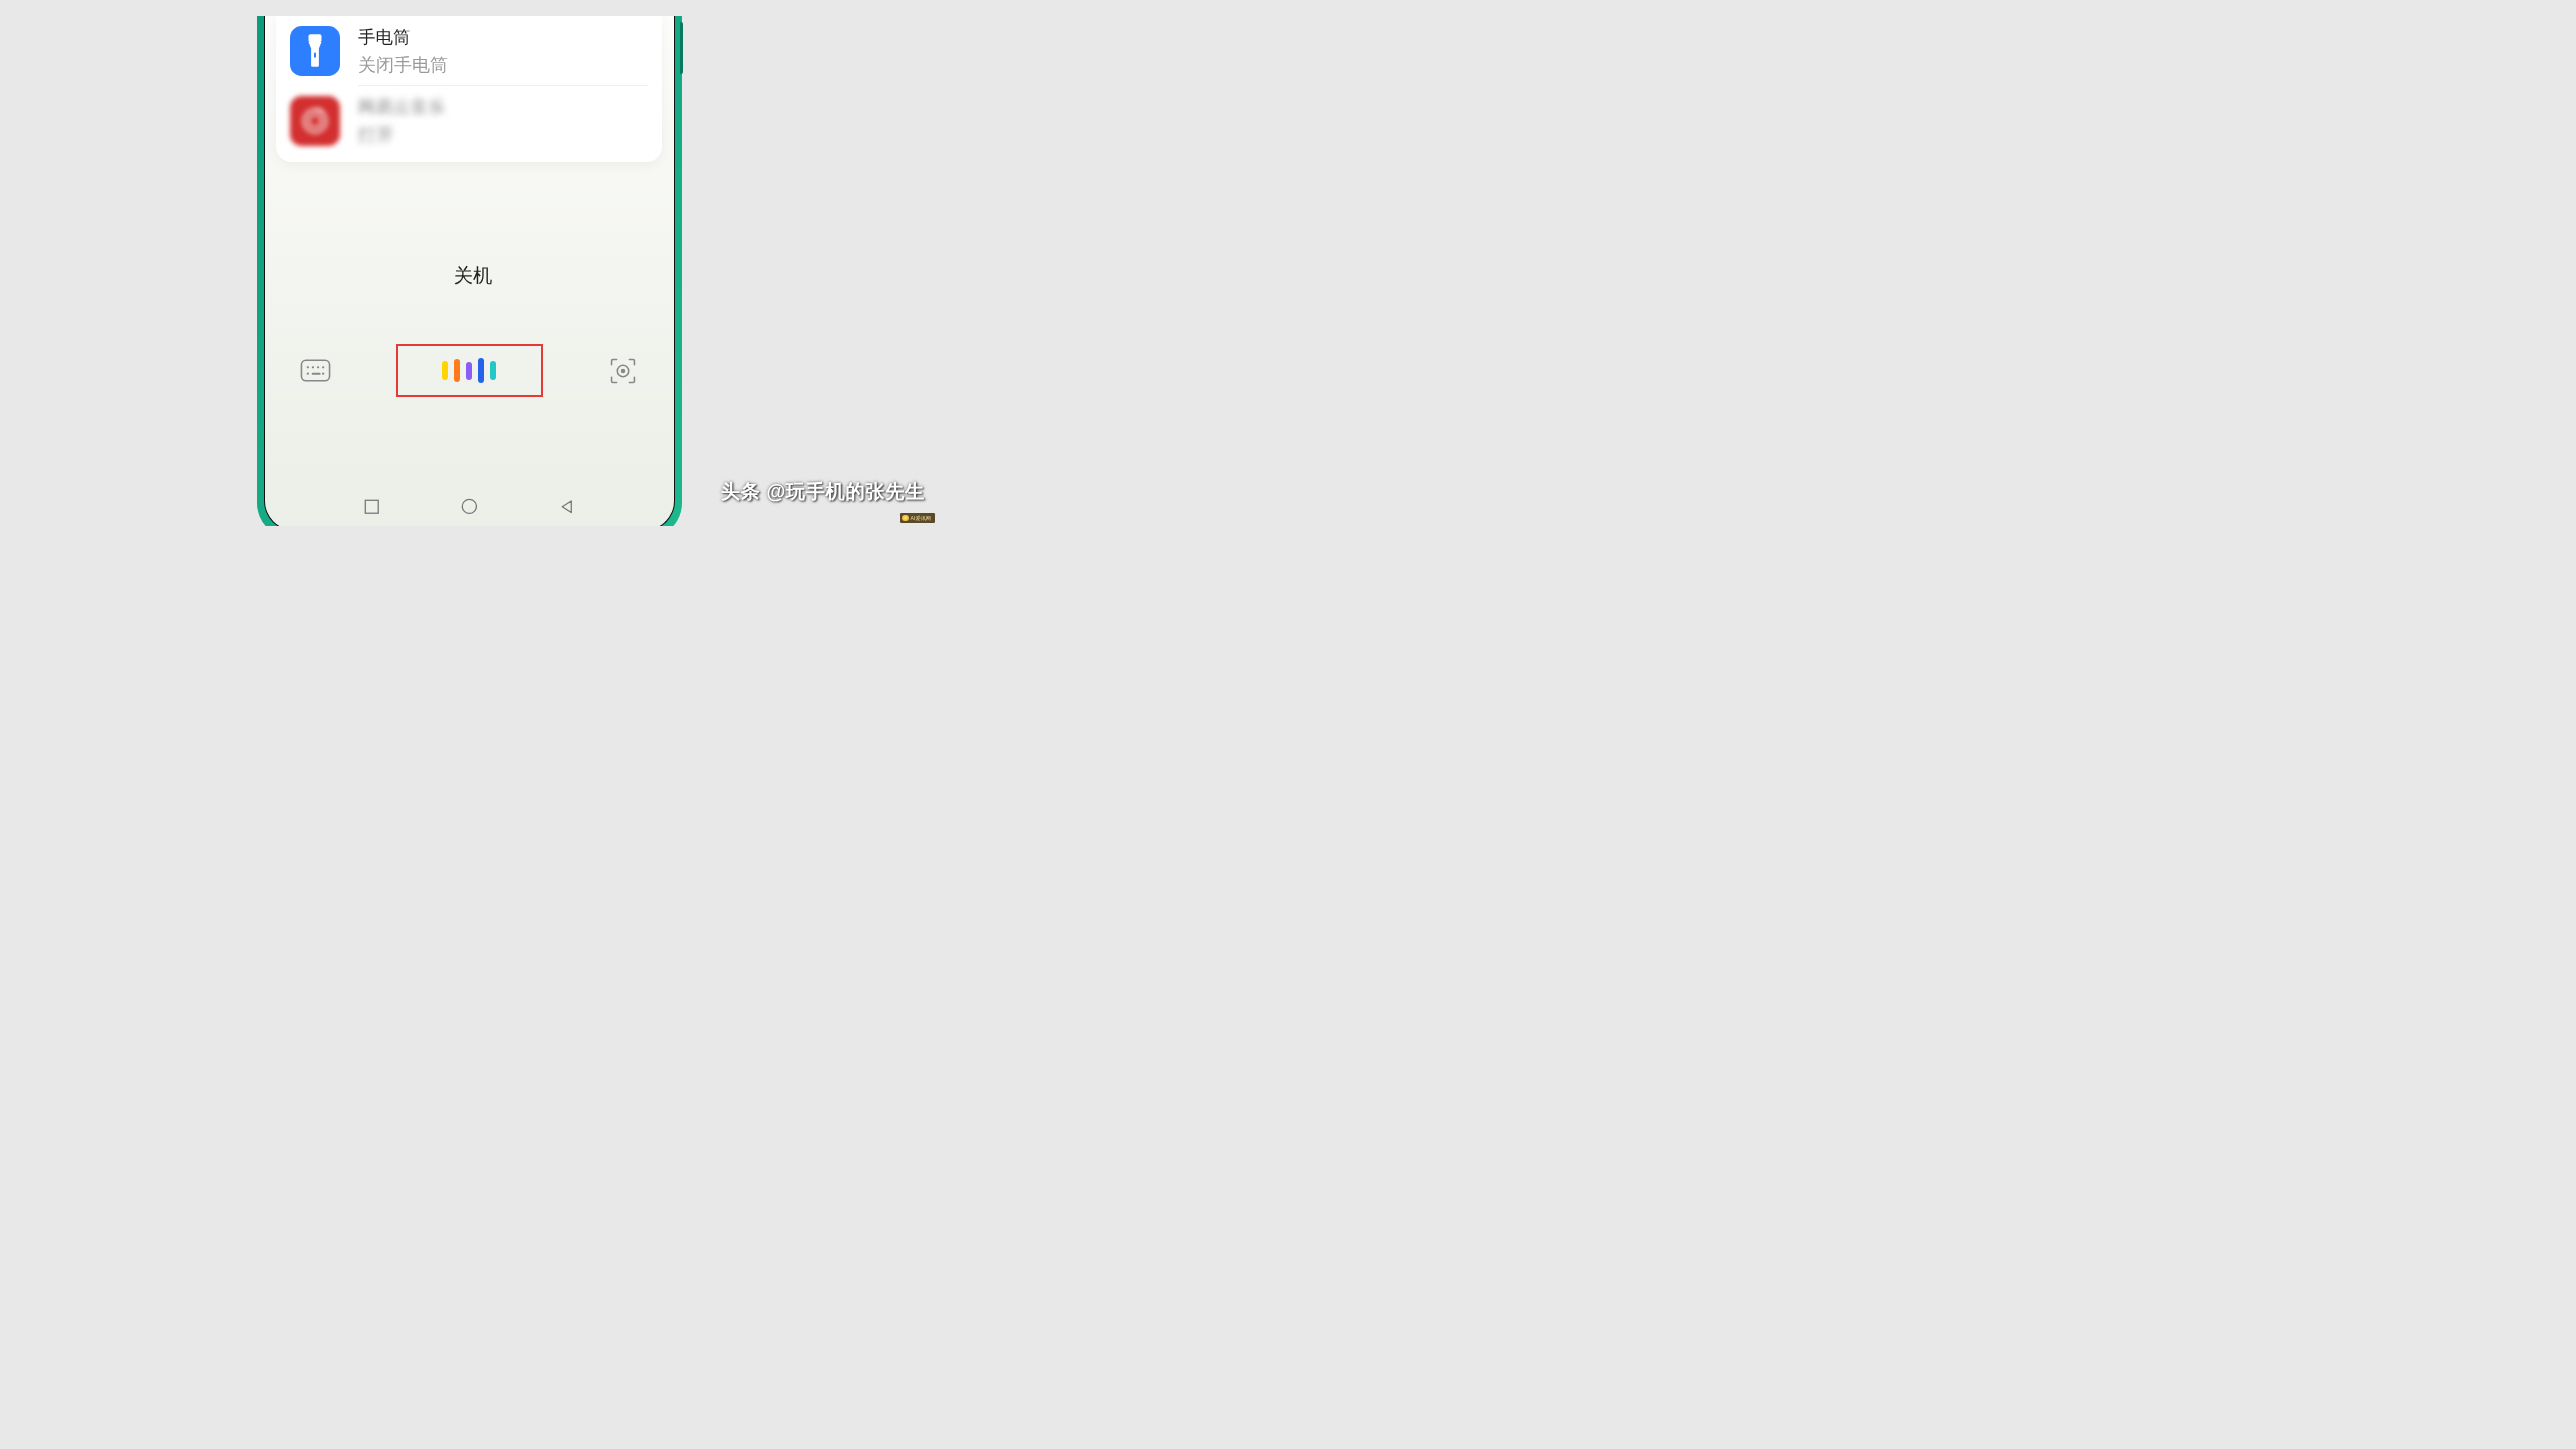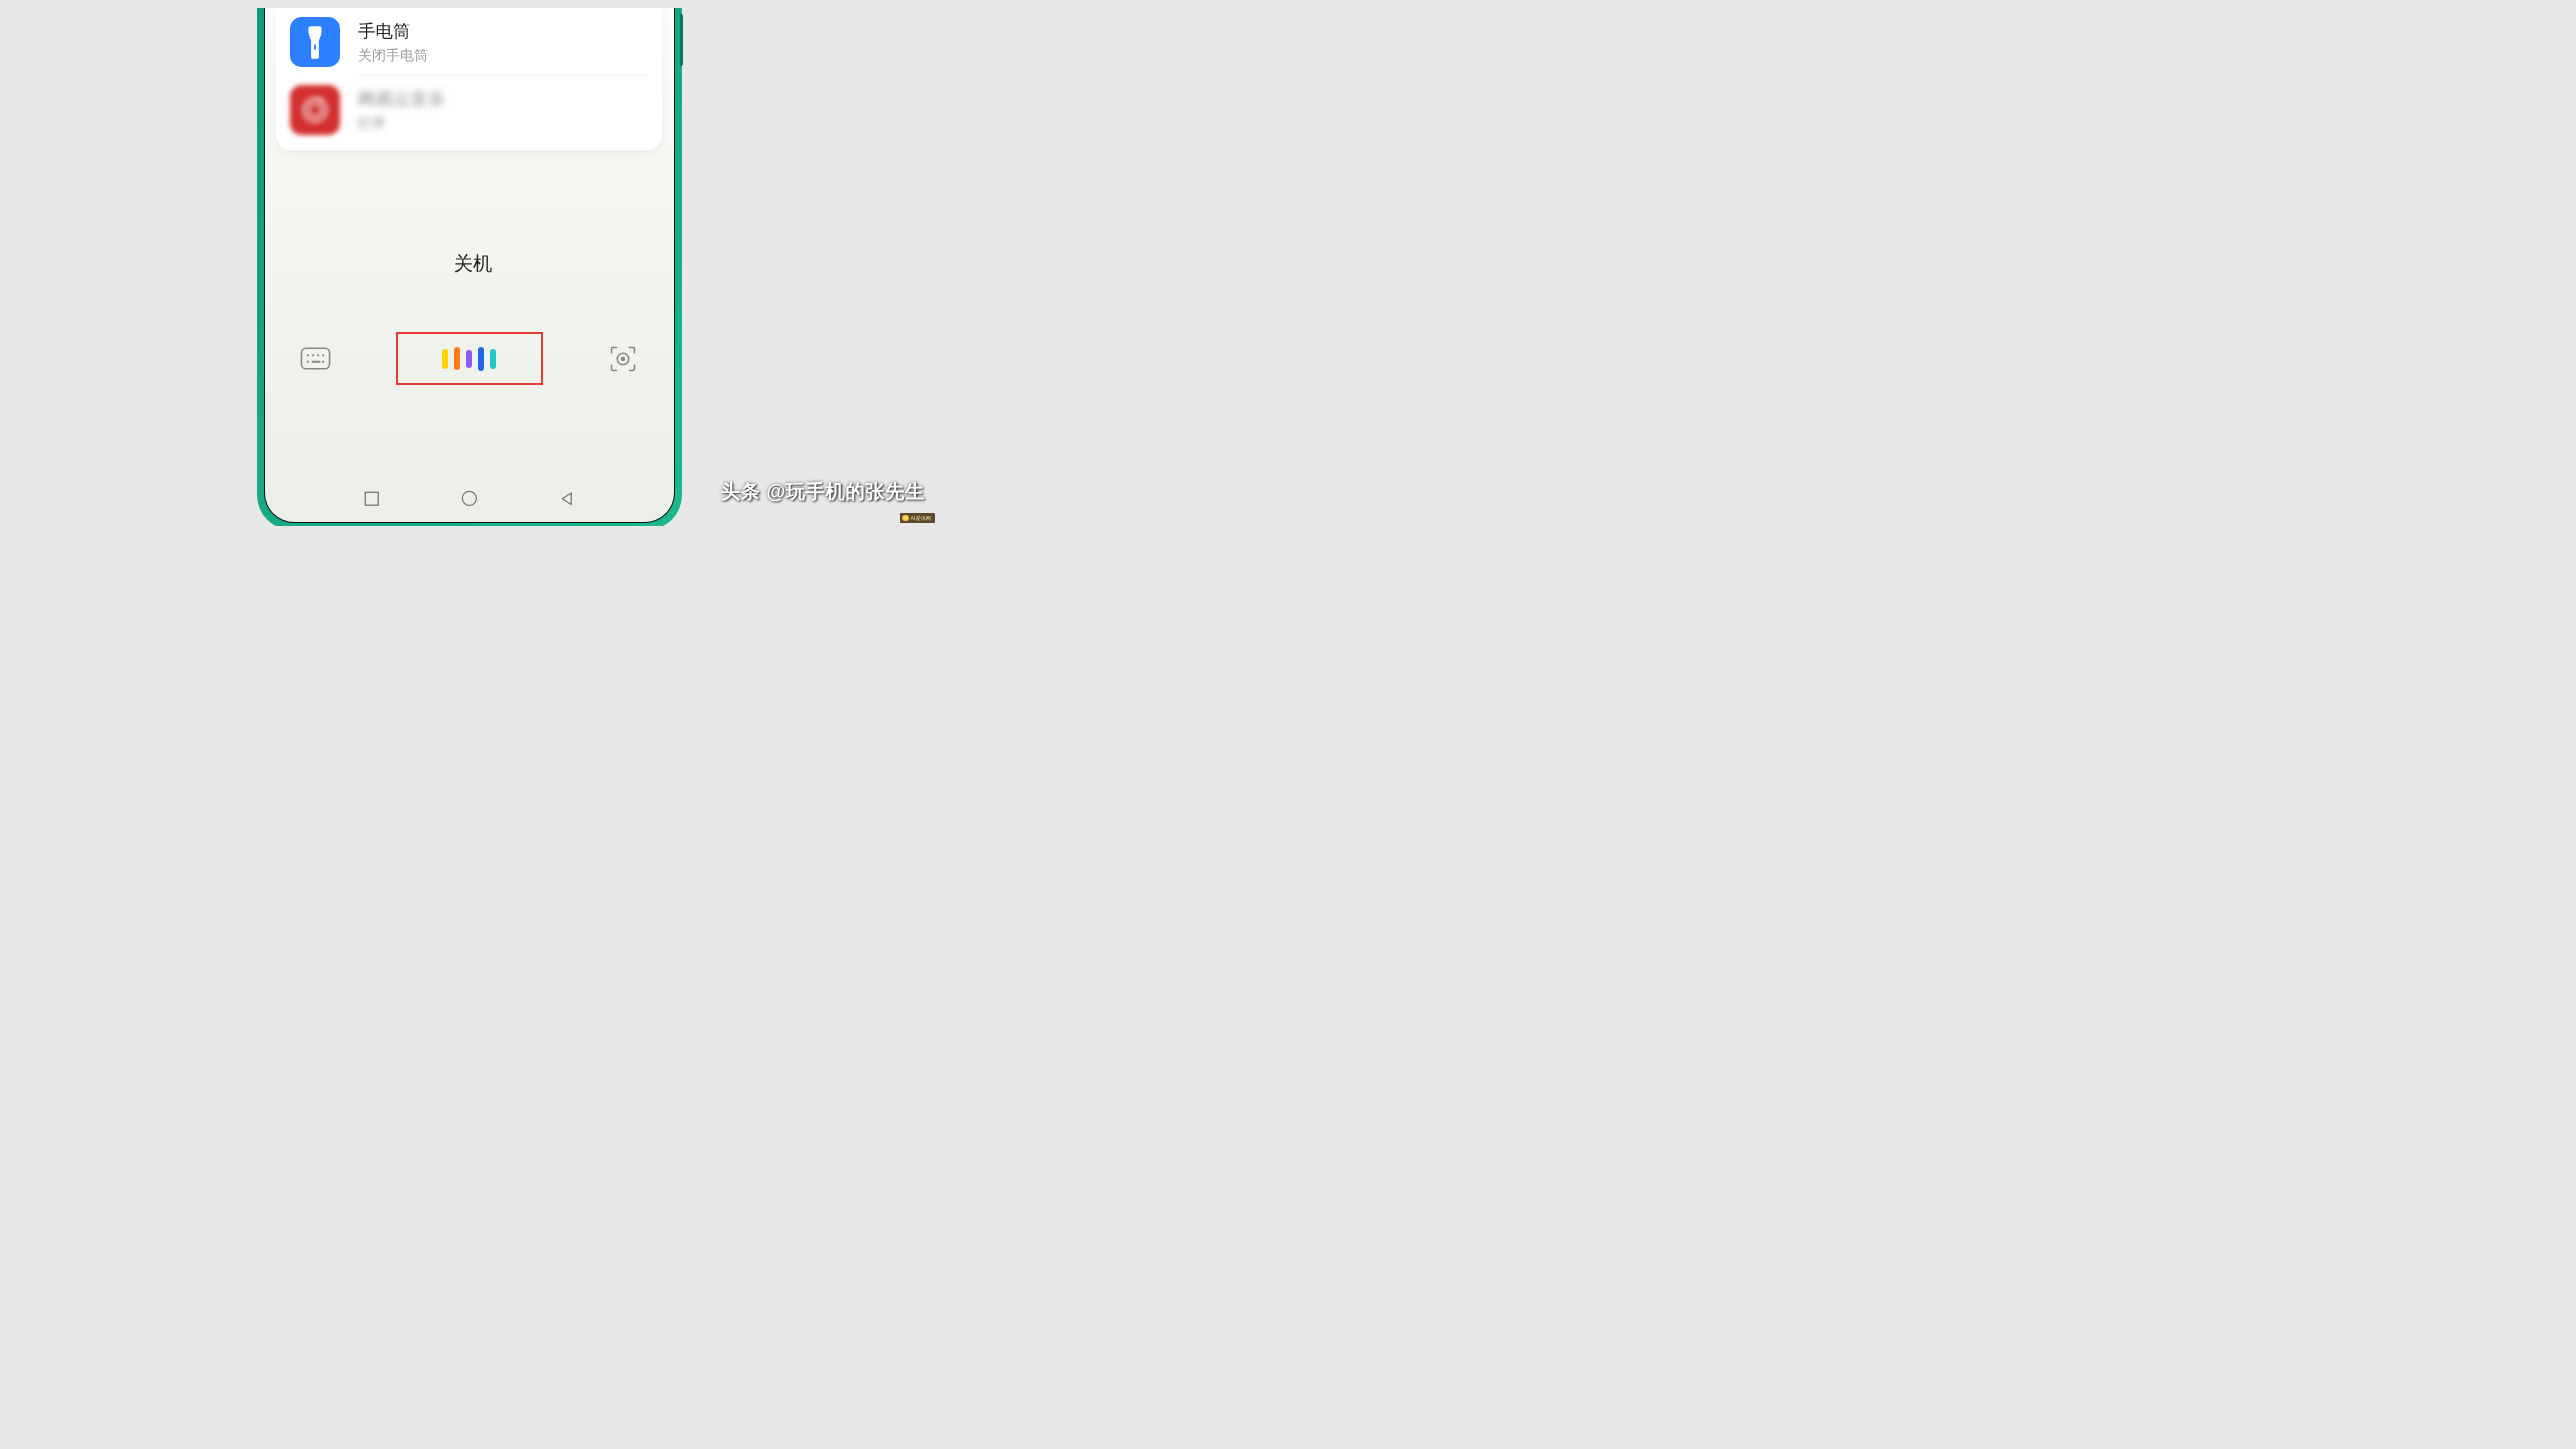--- a/index.html
+++ b/index.html
@@ -10,21 +10,21 @@
       display: flex;
       justify-content: center;
       align-items: flex-start;
       font-family: -apple-system, "PingFang SC", "Microsoft YaHei", sans-serif;
       position: relative;
       overflow: hidden;
     }
     .phone-frame {
       width: 425px;
       height: 522px;
-      margin-top: 8px;
+      margin-top: 16px;
       position: relative;
       background: linear-gradient(135deg, #0d9b7b, #1db88e);
       border-radius: 0 0 35px 35px;
       padding: 0 7px 7px 7px;
     }
     .phone-screen {
       width: 100%;
       height: 100%;
       background: linear-gradient(180deg, #fdfdfb 0%, #f3f5f0 50%, #ebefe7 100%);
       border-radius: 0 0 30px 30px;
@@ -60,21 +60,21 @@
     .icon-orange { background: #ff9914; }
     .icon-red { background: #d32f2f; filter: blur(2.6px); }
     .item-texts { flex: 1; }
     .item-title {
       font-size: 17.4px;
       color: #222;
       font-weight: 500;
       margin-bottom: 3.9px;
     }
     .item-subtitle {
-      font-size: 14px;
+      font-size: 18px;
       color: #9a9a9a;
       font-weight: 400;
     }
     .item-divider {
       position: absolute;
       bottom: 0;
       left: 82px;
       right: 14px;
       height: 0.6px;
       background: #eee;

